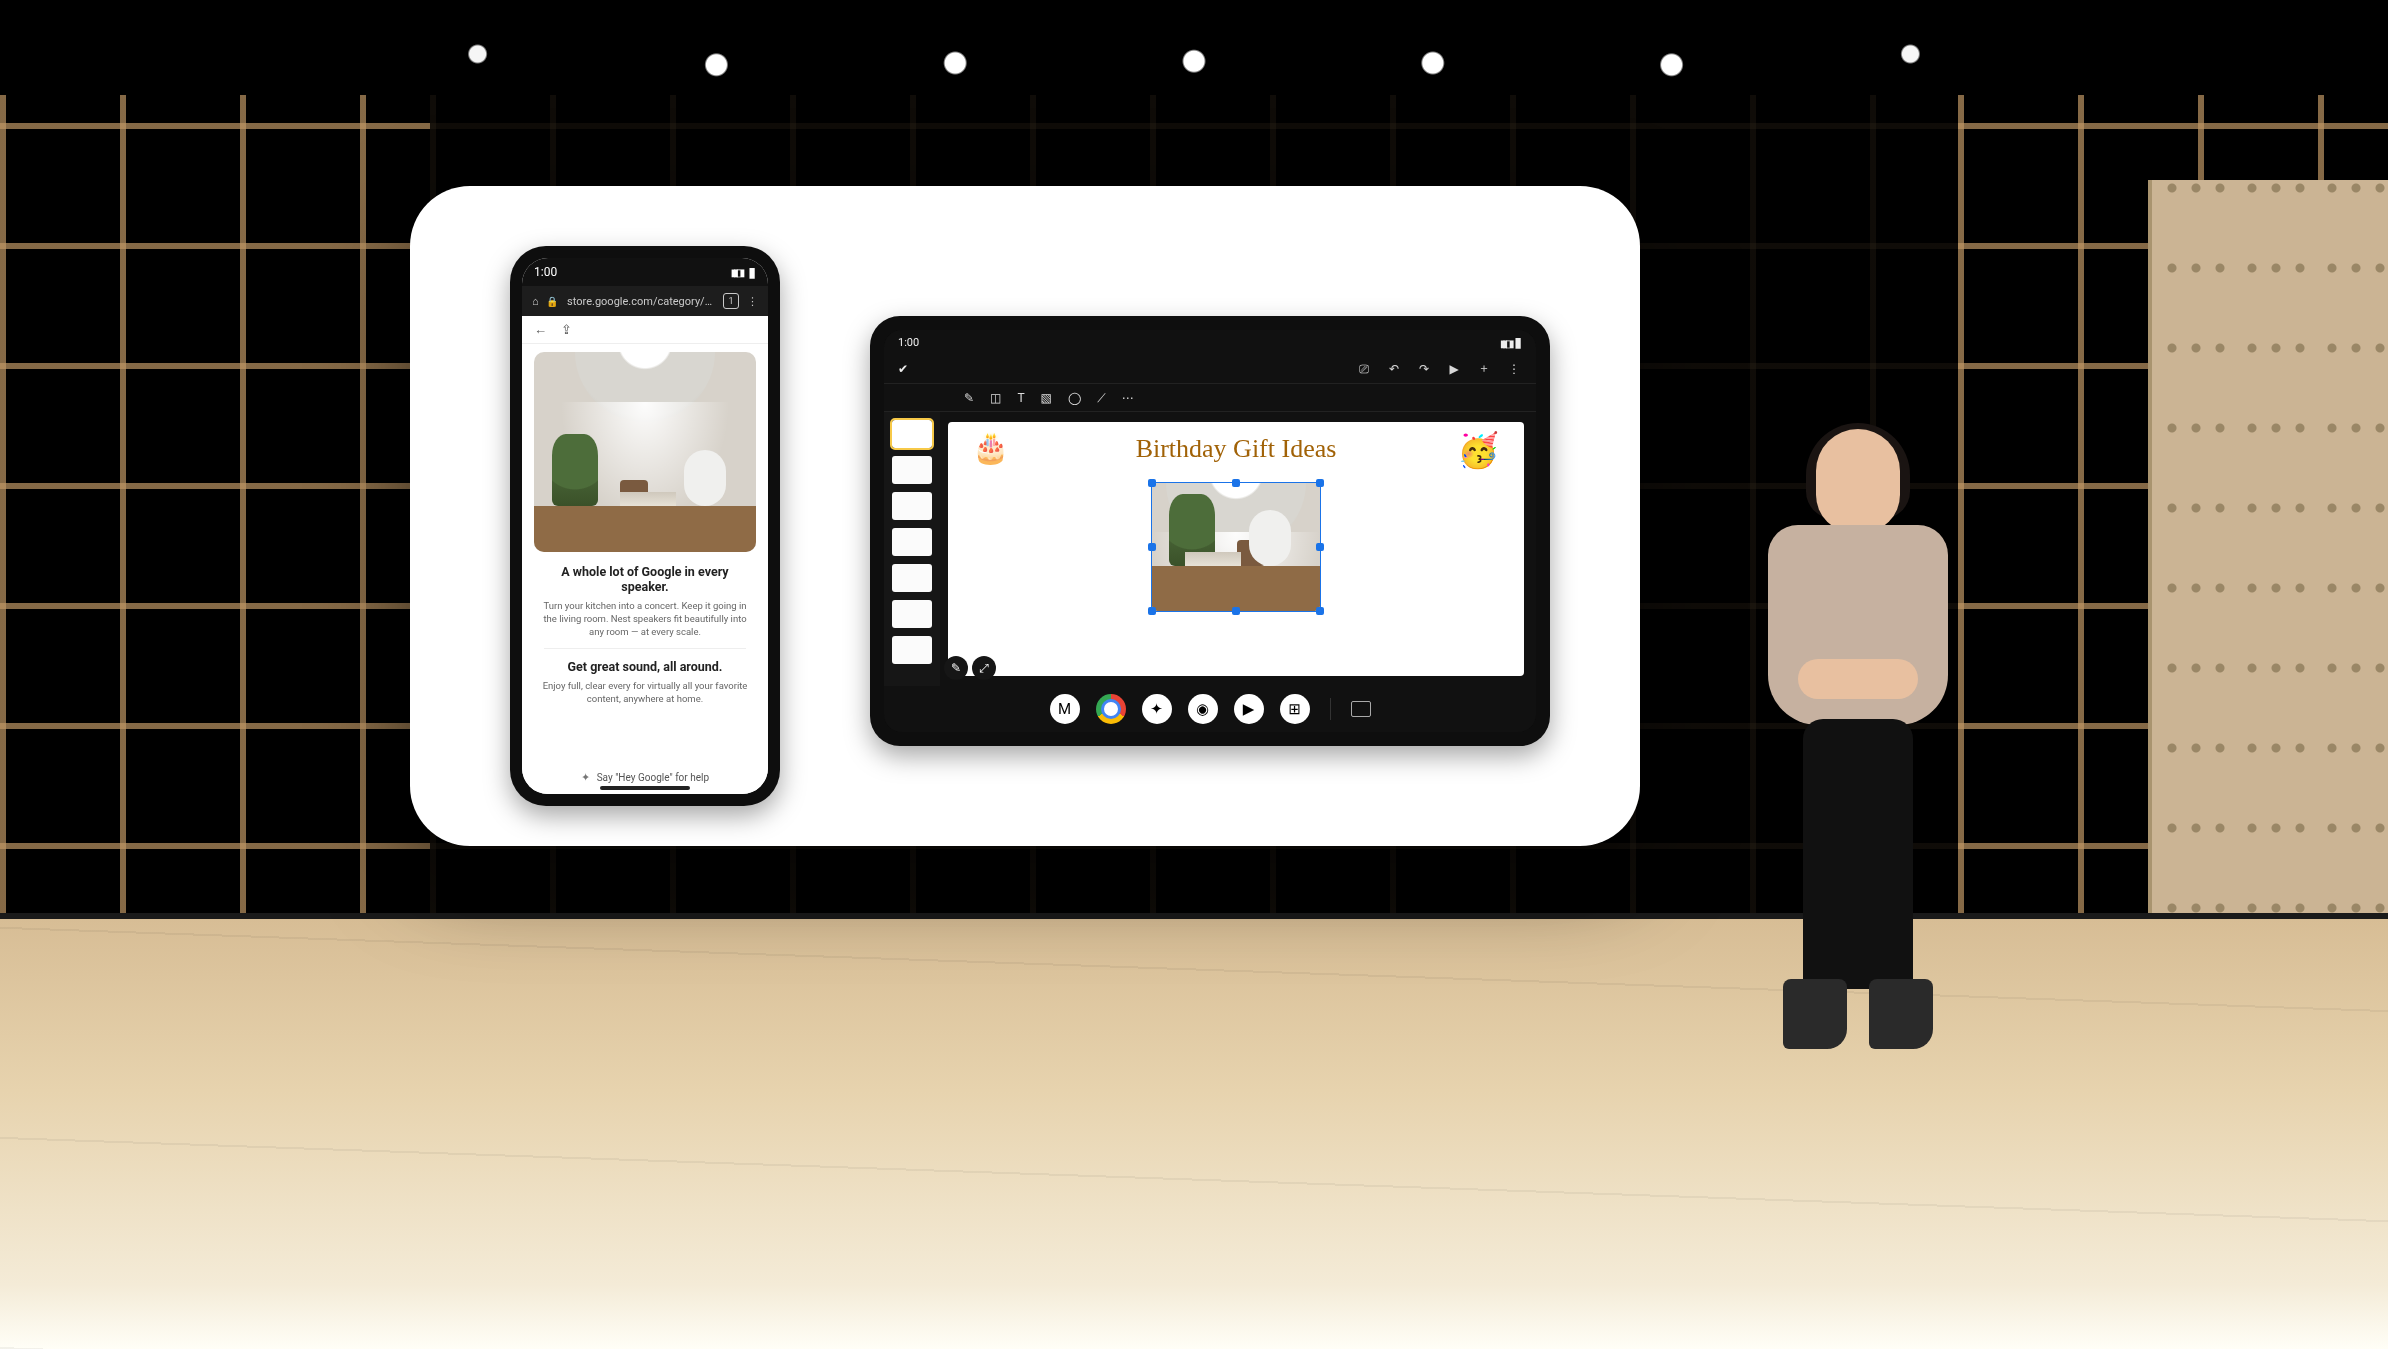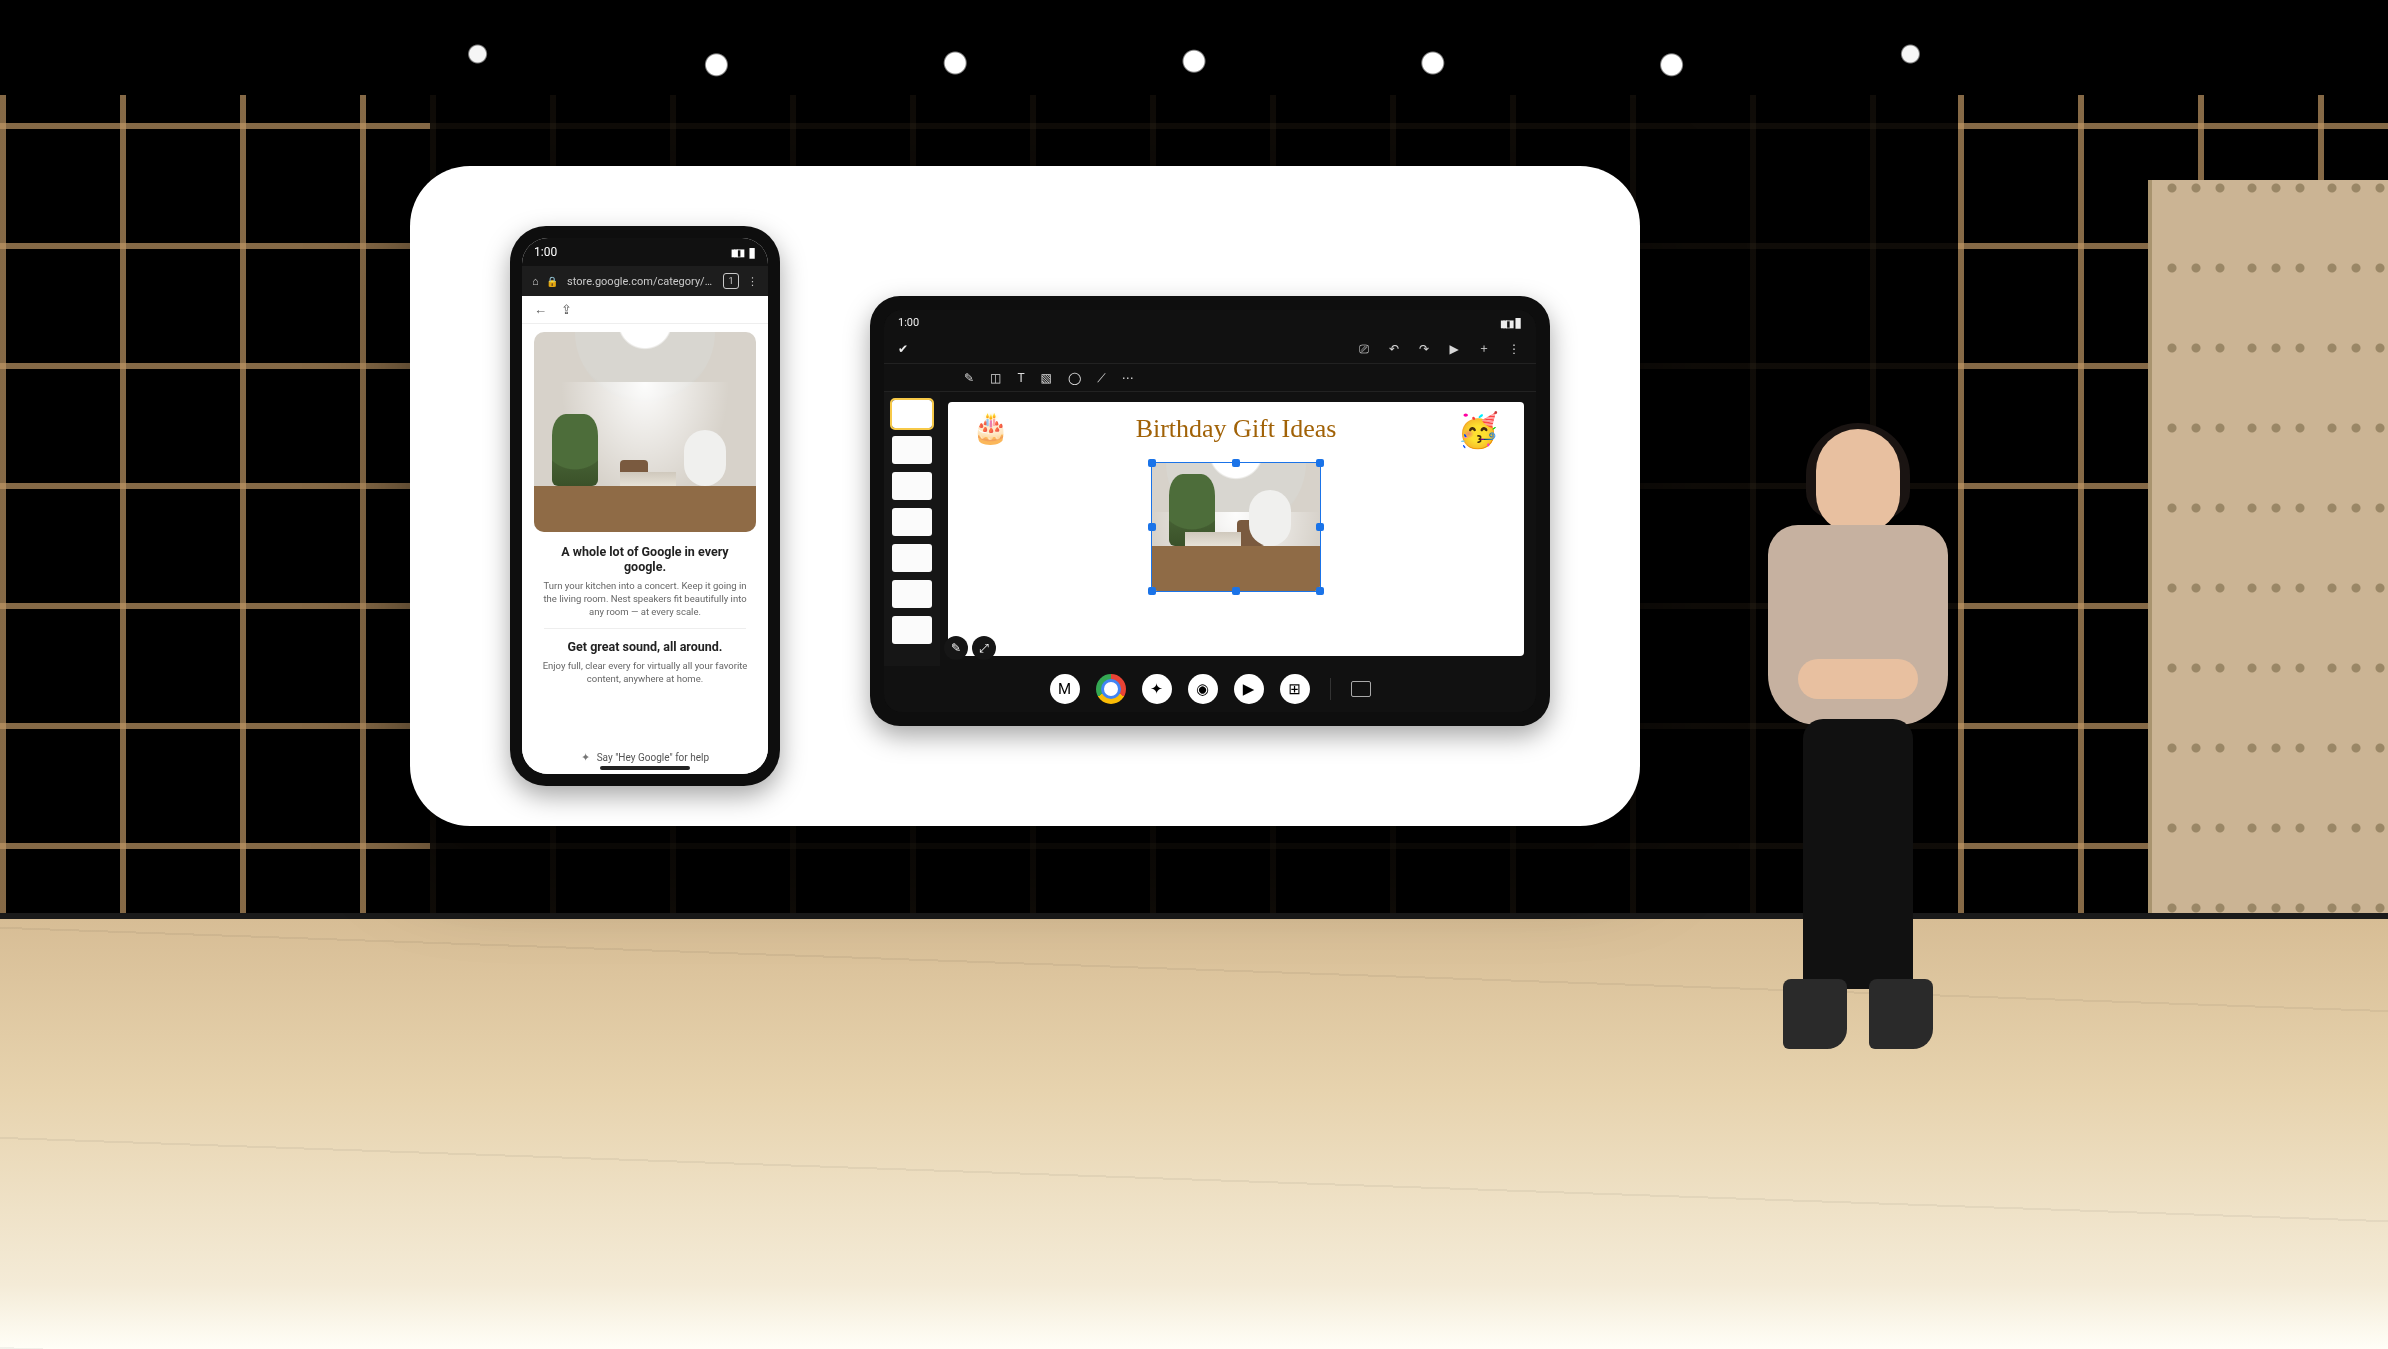--- a/index.html
+++ b/index.html
@@ -107,21 +107,21 @@
   }
   .presenter .boots::before, .presenter .boots::after{
     content:""; position:absolute; bottom:0; width:64px; height:70px;
     background:#2a2a2a; border-radius:8px 8px 20px 6px;
   }
   .presenter .boots::before{ left:0 }
   .presenter .boots::after{ right:0 }
 
   
   .slidecard {
-    position:absolute; left:410px; top:166px; width:1230px; height:660px;
+    position:absolute; left:410px; top:186px; width:1230px; height:660px;
     background:#fff; border-radius:60px;
     box-shadow: 0 30px 90px rgba(0,0,0,.55);
   }
 
   
   .phone {
     position:absolute; left:100px; top:60px; width:270px; height:560px;
     background:#0e0e0e; border-radius:36px; padding:12px;
     box-shadow: 0 10px 26px rgba(0,0,0,.35);
   }
@@ -364,21 +364,21 @@
           <div class="hero">
             <div class="lamp"></div>
               <div class="cone"></div>
             <div class="shelf"></div>
               <div class="plant"></div>
             <div class="mug"></div>
               <div class="books"></div>
               <div class="speaker"></div>
           </div>
           <div class="p-copy">
-            <h4>A whole lot of Google in every google.</h4>
+            <h4>A whole lot of Google in every speaker.</h4>
             <p>Turn your kitchen into a concert. Keep it going in the living room. Nest speakers fit beautifully into any room — at every scale.</p>
             <div class="p-divider"></div>
             <h4>Get great sound, all around.</h4>
             <p>Enjoy full, clear every for virtually all your favorite content, anywhere at home.</p>
           </div>
         </div>
 
         <div class="p-assist">
           <span class="assistant-icon"></span>
           <span>Say "Hey Google" for help</span>

